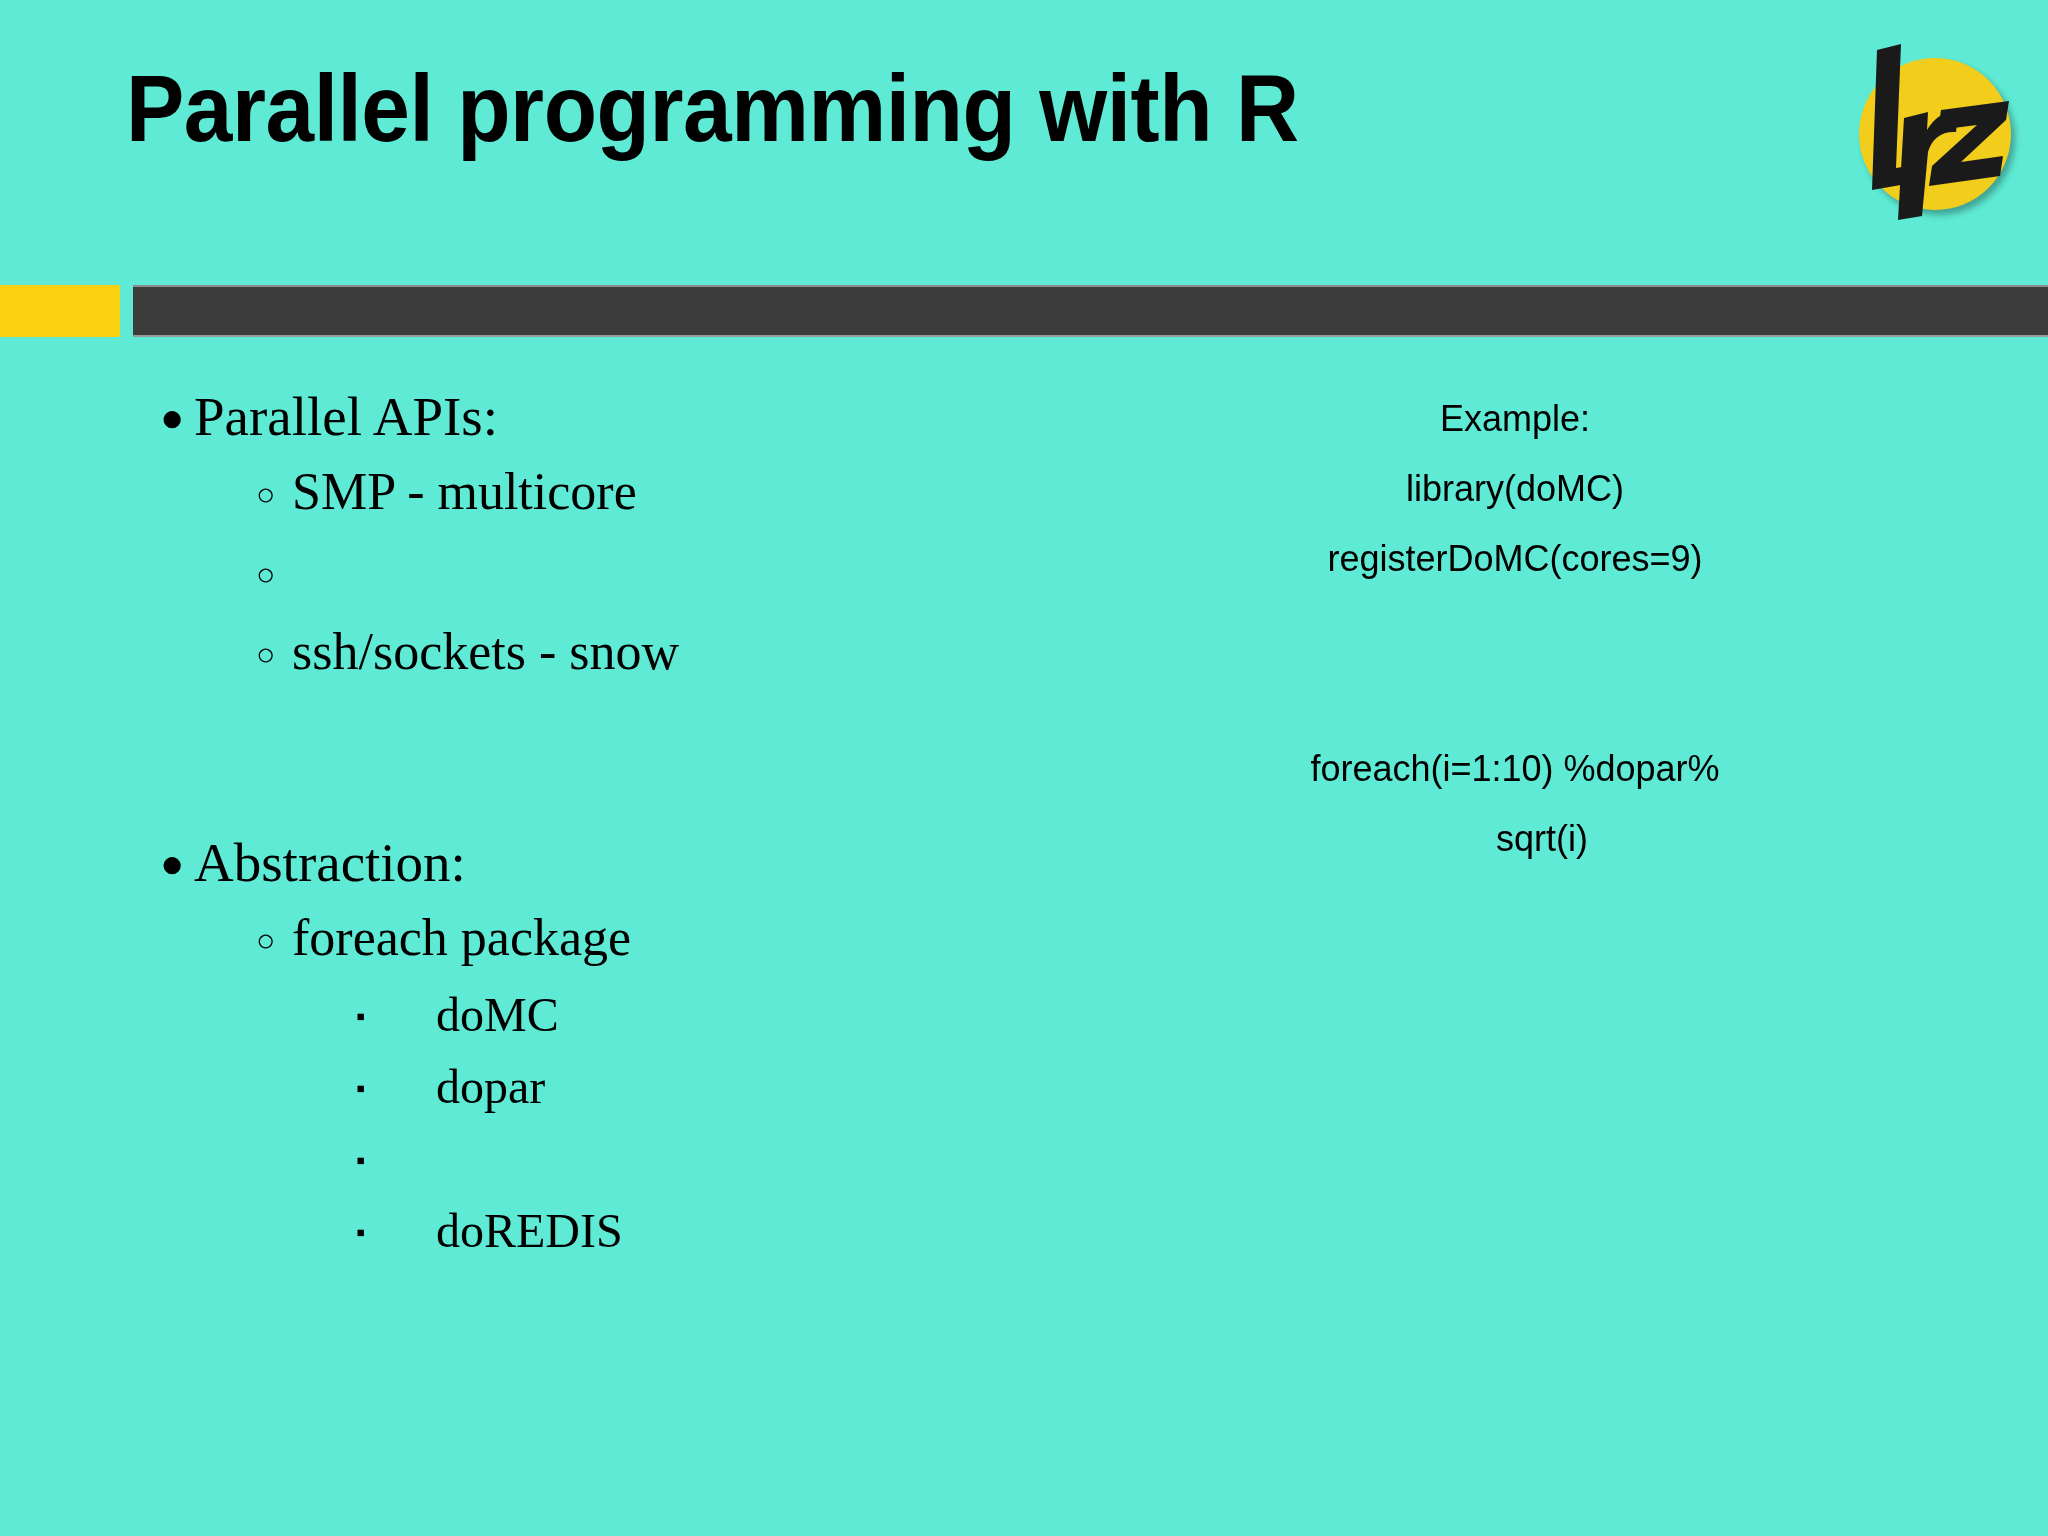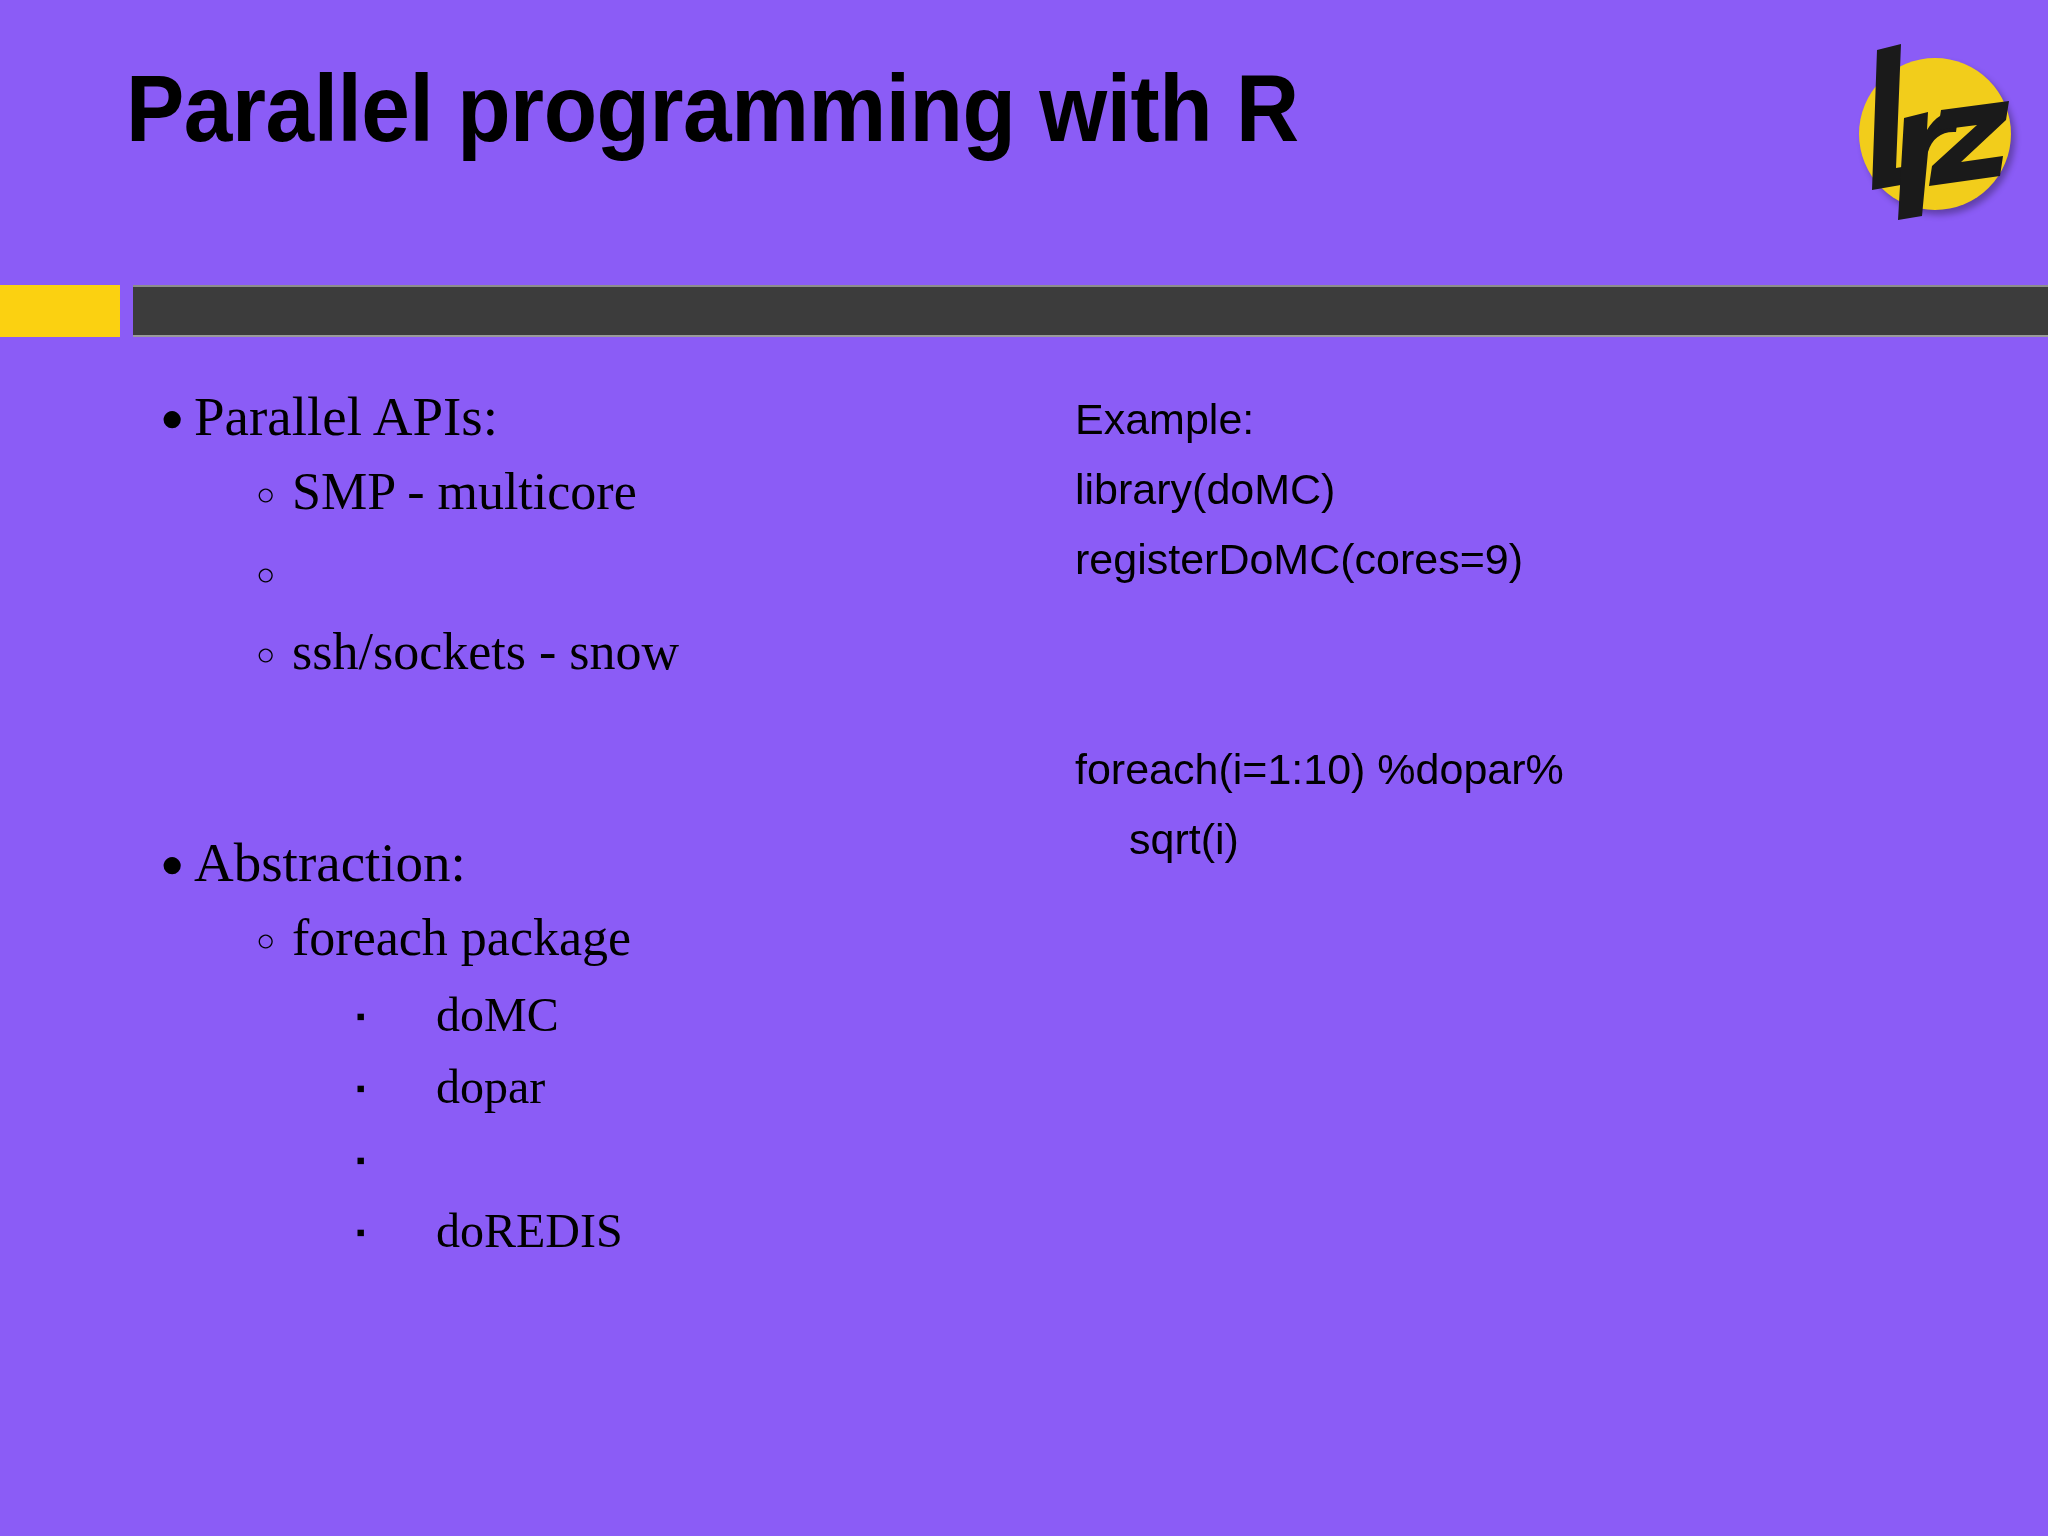--- a/index.html
+++ b/index.html
@@ -10,21 +10,21 @@
   }
   body {
     font-family: "Liberation Sans", sans-serif;
     color: #000000;
   }
 
   .slide {
     position: relative;
     width: 2048px;
     height: 1536px;
-    background: #8b5cf6;
+    background: #5eead4;
     overflow: hidden;
   }
 
   
   .slide-title {
     position: absolute;
     left: 126px;
     top: 62px;
     font-size: 94px;
     font-weight: bold;
@@ -143,23 +143,24 @@
 
   .txt { display: inline-block; font-family: Liberation Serif, serif; }
 
   .big-pi  { font-size: 1.23em; }
   .small-sfx { font-size: 0.76em; }
 
   .gap-a { height: 136px; }
 
   
   .rline {
-    font-size: 43px;
+    font-size: 36px;
     line-height: 70px;
     white-space: nowrap;
+    text-align: center;
   }
   .rline.indent { padding-left: 54px; }
   .rgap-1 { height: 140px; }
   .rgap-2 { height: 138px; }
 </style>
 </head>
 <body>
 
 <div class="slide">
 

